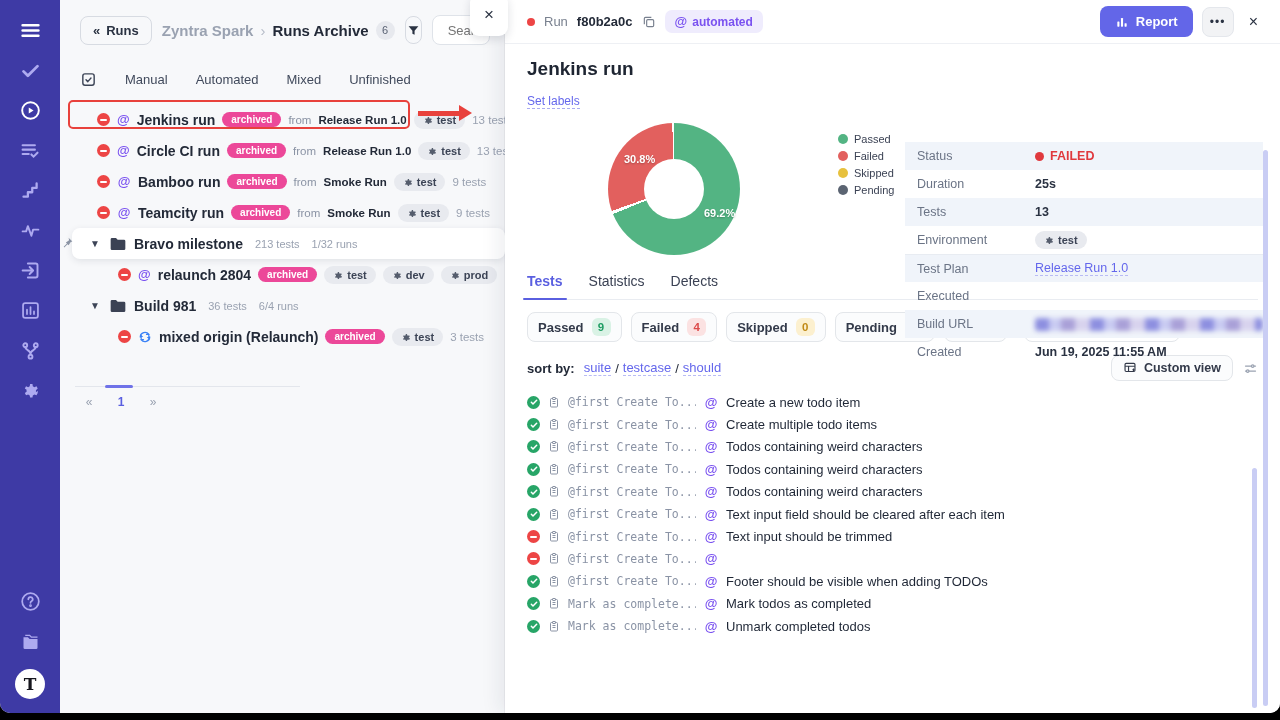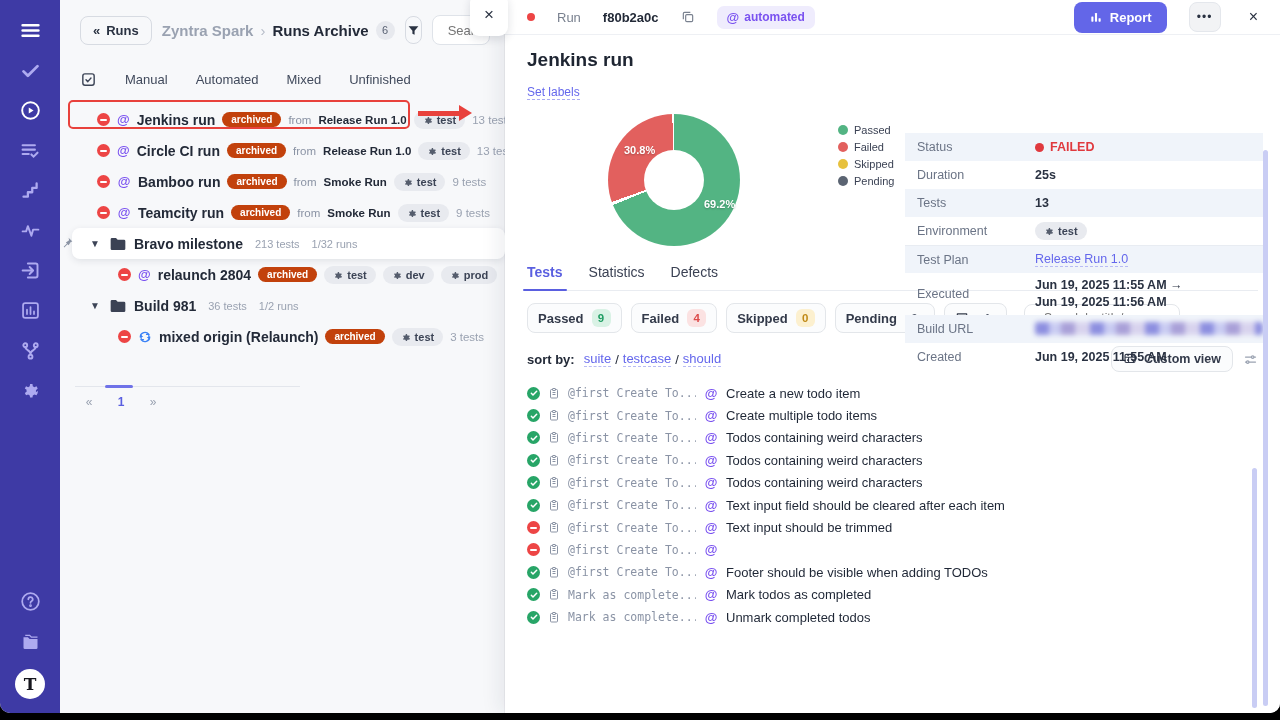--- a/index.html
+++ b/index.html
@@ -49,21 +49,21 @@
   .rp-tabs .tab { cursor:pointer; }
   .runs-list { position:relative; padding-top:4px; }
   .run-row { display:flex; align-items:center; height:31px; padding-left:37px;
     gap:7px; font-size:14px; white-space:nowrap; cursor:pointer; }
   .run-row.indent { padding-left:58px; }
   .dot-failed { width:13px; height:13px; border-radius:50%; background:#ed4545;
     display:flex; align-items:center; justify-content:center; flex-shrink:0; }
   .dot-failed::after { content:""; width:7px; height:2px; background:#fff; border-radius:1px; }
   .at-mark { color:#7a52f0; font-weight:bold; font-size:13px; width:14px; text-align:center; }
   .run-name { color:#232a38; font-weight:600; }
-  .pill-archived { background:#c2410c; color:#fff; font-size:10px; font-weight:600;
+  .pill-archived { background:#ec4899; color:#fff; font-size:10px; font-weight:600;
     border-radius:9px; padding:2px 9px; }
   .from-txt { color:#8a93a4; font-size:11.5px; }
   .from-src { color:#232a38; font-size:11.5px; font-weight:700; }
   .tag-pill { display:inline-flex; align-items:center; gap:4px; background:#e8eaef;
     color:#3c4456; font-size:11px; font-weight:600; border-radius:10px; padding:3px 9px; }
   .tests-count { color:#9aa2b1; font-size:11.5px; }
   .folder-row { display:flex; align-items:center; height:31px; gap:8px; font-size:14px;
     padding-left:18px; cursor:pointer; position:relative; }
   .folder-card { background:#fff; border-radius:8px; box-shadow:0 2px 7px rgba(30,35,60,.10);
     margin:0 0 0 12px; width:433px; }
@@ -82,22 +82,22 @@
   .pag-line { border-top:1px solid #e3e6ec; position:relative; width:100%; }
   .pag-cur-line { position:absolute; left:30px; top:-2px; width:28px; height:3px;
     background:#6f72e8; border-radius:2px; }
   .pag-btns { display:flex; gap:4px; margin-top:8px; }
   .pag-btn { width:28px; text-align:center; font-size:12px; color:#9aa2b1; cursor:pointer; }
   .pag-btn.cur { color:#5a5fe0; font-weight:700; }
 
   
   .detail { flex:1; background:#fff; position:relative;
     box-shadow:-6px 0 18px rgba(30,35,60,.08); display:flex; flex-direction:column; }
-  .dt-head { height:35px; border-bottom:1px solid #eef0f4; display:flex;
-    align-items:center; padding:0 16px 0 22px; gap:22px; flex-shrink:0;justify-content:flex-end; }
+  .dt-head { height:44px; border-bottom:1px solid #eef0f4; display:flex;
+    align-items:center; padding:0 16px 0 22px; gap:9px; flex-shrink:0;justify-content:flex-end; }
   .red-dot { width:8px; height:8px; border-radius:50%; background:#ed4545; }
   .run-lbl { color:#79818f; font-size:13px; }
   .run-id { color:#232a38; font-size:13px; font-weight:700; }
   .copy-ic { color:#79818f; cursor:pointer; display:flex; }
   .badge-automated { display:inline-flex; align-items:center; gap:5px; background:#efecfd;
     color:#7a52f0; font-size:12px; font-weight:600; border-radius:7px; padding:4px 10px; }
   .dt-head .grow { flex:1; }
   .btn-report { display:flex; align-items:center; gap:7px; background:#6366e8; color:#fff;
     font-size:13px; font-weight:600; border:none; border-radius:8px; padding:8px 15px;
     cursor:pointer; font-family:inherit; }
@@ -415,21 +415,21 @@
         <span class="tests-count">15 tests</span>
       </div>
 
       <div class="folder-row" style="padding-left:30px">
         <span class="chev">▼</span>
         <svg width="16" height="14" viewBox="0 0 24 20" fill="#3b4254">
             <path d="M1 3a2 2 0 0 1 2-2h6l2.5 2.5H21a2 2 0 0 1 2 2V17a2 2 0 0 1-2 2H3a2 2 0 0 1-2-2z"></path>
           </svg>
         <span class="folder-name">Build 981</span>
         <span class="folder-meta">36 tests</span>
-        <span class="folder-meta">1/2 runs</span>
+        <span class="folder-meta">6/4 runs</span>
       </div>
 
       <div class="run-row indent">
         <span class="dot-failed"></span>
         <svg width="14" height="14" viewBox="0 0 24 24" fill="none" stroke="#3b82f6" stroke-width="2.4" stroke-linecap="round" stroke-linejoin="round">
             <path d="M20 12a8 8 0 0 1-14.5 4.5M4 12A8 8 0 0 1 18.5 7.5"></path>
             <path d="M20 17v-5h-5M4 7v5h5" stroke-width="0" fill="#3b82f6"></path>
             <path d="M4 12l3.2-3.2M4 12l3.2 3.2M20 12l-3.2-3.2M20 12l-3.2 3.2" stroke-width="0"></path>
             <path d="M18.5 7.5h-4M18.5 7.5v4" stroke-width="2"></path>
             <path d="M5.5 16.5h4M5.5 16.5v-4" stroke-width="2"></path>
@@ -537,24 +537,20 @@
               </svg>
               <span>test</span>
             </span>
         </div>
         <div class="info-row alt sep-top">
           <span class="info-lbl">Test Plan</span>
           <span class="info-val link">Release Run 1.0</span>
         </div>
         <div class="info-row">
           <span class="info-lbl">Executed</span>
-          <span class="info-val exec-lines">
-            <span>Jun 19, 2025 11:55 AM →</span><br>
-            <span>Jun 19, 2025 11:56 AM</span>
-          </span>
         </div>
         <div class="info-row alt">
           <span class="info-lbl">Build URL</span>
           <span class="blurred-url"></span>
         </div>
         <div class="info-row">
           <span class="info-lbl">Created</span>
           <span class="info-val">Jun 19, 2025 11:55 AM</span>
         </div>
       </div>

